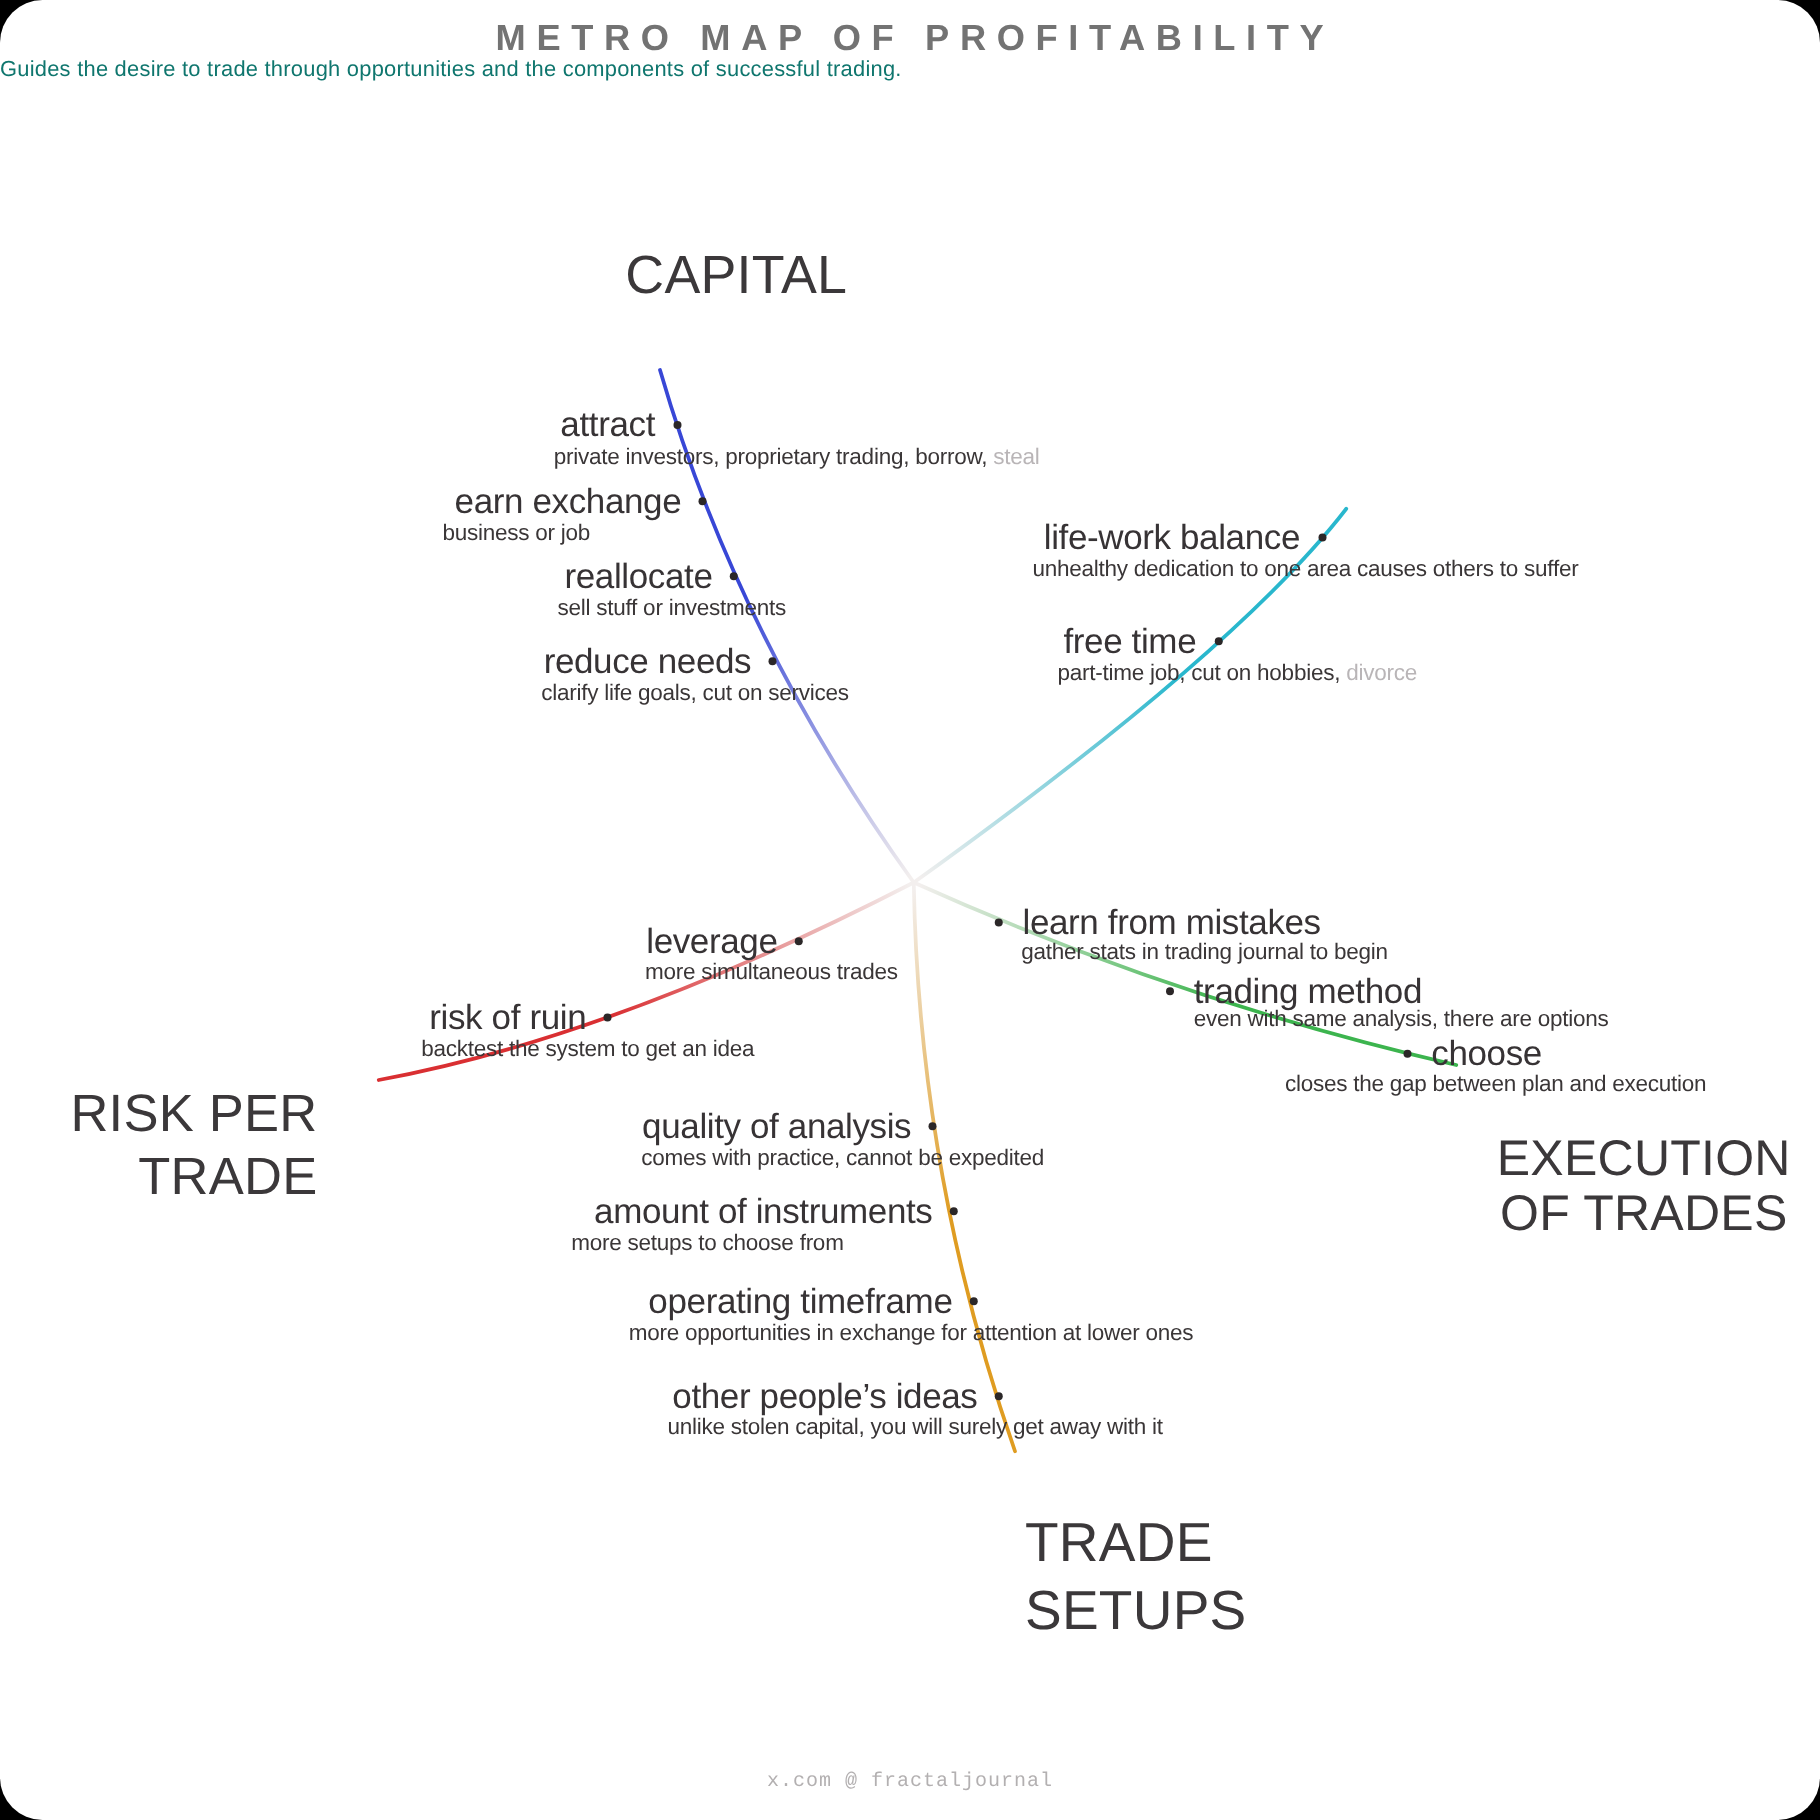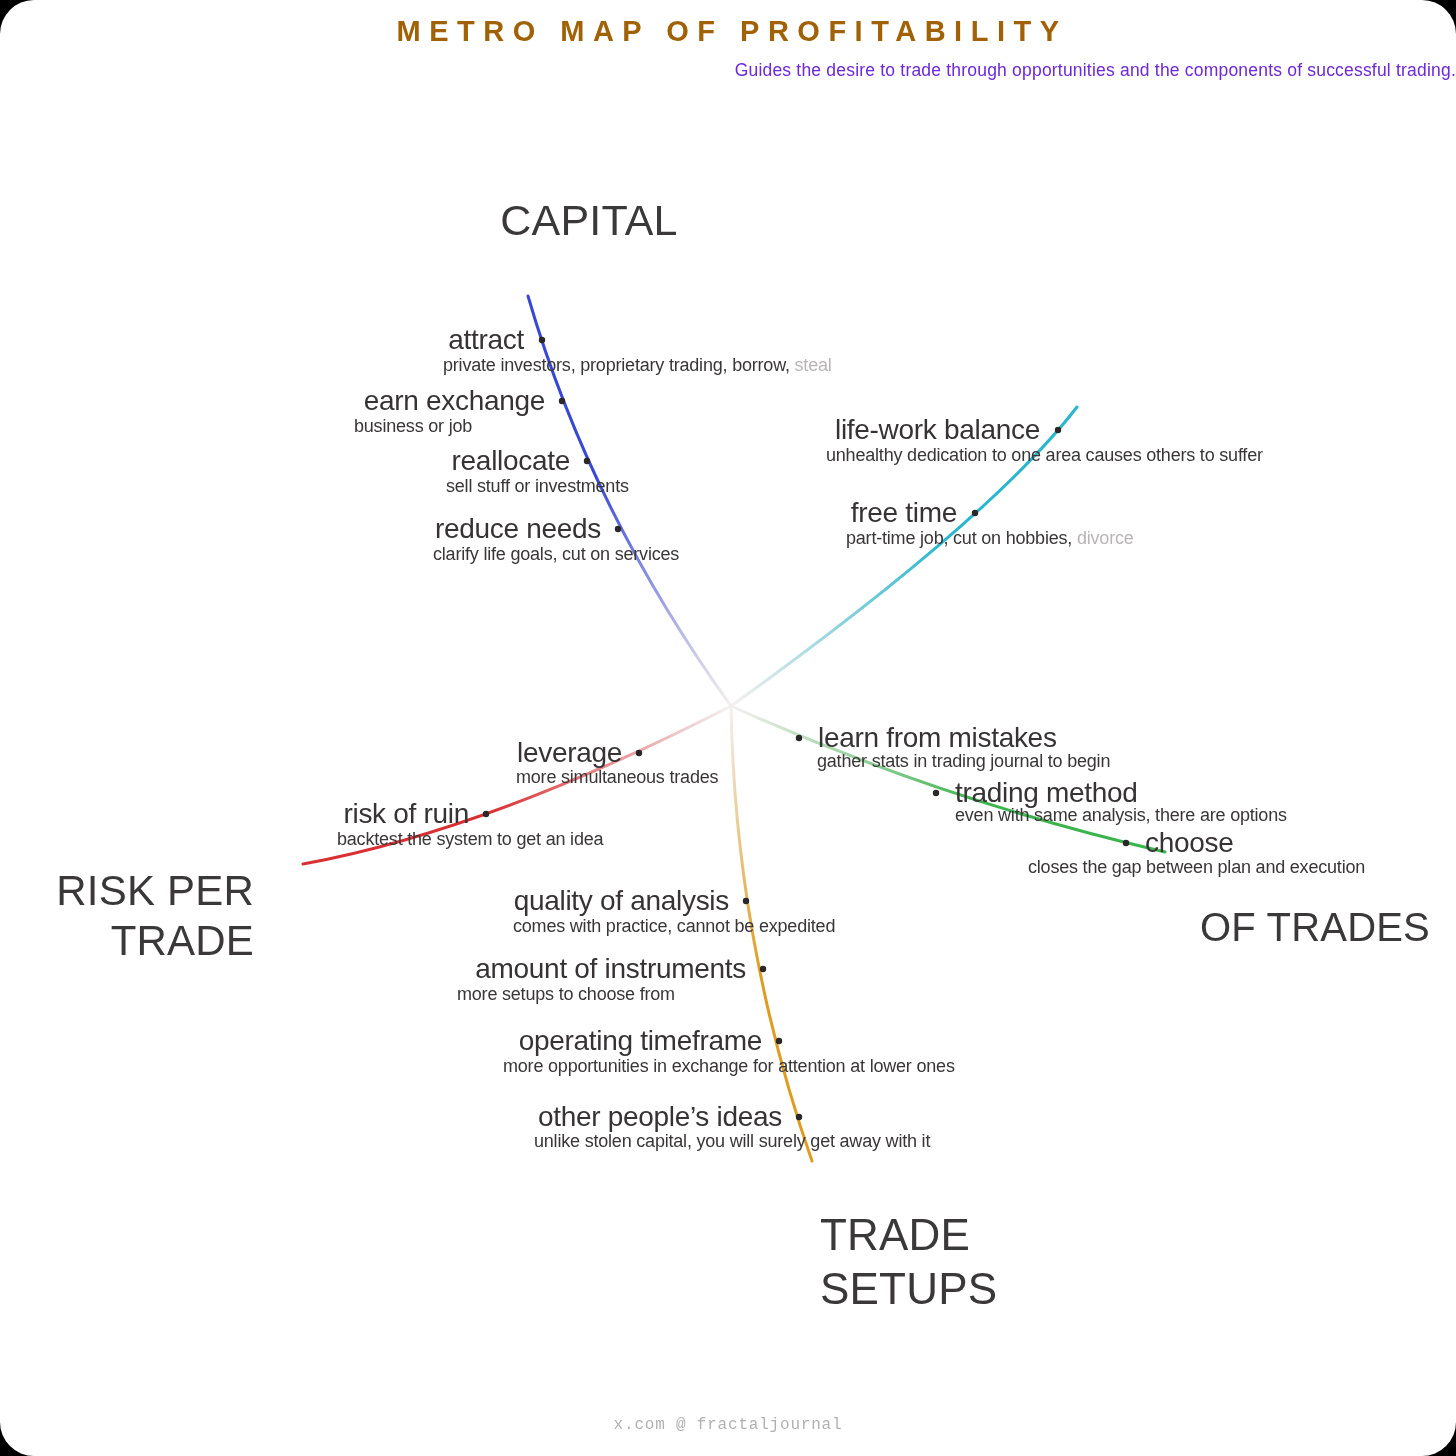--- a/index.html
+++ b/index.html
@@ -4,26 +4,26 @@
 <style>
   html,body{margin:0;padding:0;background:#000;}
   .page{
     position:relative;width:1456px;height:1456px;background:#ffffff;
     border-radius:34px;overflow:hidden;
     font-family:"Liberation Sans",sans-serif;
   }
   .map-svg{position:absolute;left:0;top:0;}
   .title{
     position:absolute;top:15px;left:0;width:100%;text-align:center;
-    font-size:29px;font-weight:600;letter-spacing:8.5px;color:#a16207;
+    font-size:29px;font-weight:600;letter-spacing:8.5px;color:#737373;
     padding-left:8px;box-sizing:border-box;white-space:nowrap;
   }
   .subtitle{
-    position:absolute;top:60px;left:0;width:100%;text-align:right;
-    font-size:17.5px;color:#6d28d9;letter-spacing:0.2px;
+    position:absolute;top:45px;left:0;width:100%;text-align:left;
+    font-size:17.5px;color:#0f766e;letter-spacing:0.2px;
   }
   .footer{
     position:absolute;top:1416px;left:0;width:100%;text-align:center;
     font-size:16px;color:#b3b0b1;letter-spacing:0.8px;font-family:Liberation Mono, monospace;
   }
   .branch-label{
     position:absolute;font-size:40px;font-weight:500;color:#3b383a;
     white-space:nowrap;letter-spacing:0.2px;
   }
   .bl-capital{left:589px;top:196px;transform:translateX(-50%);font-size:43px;}
@@ -104,20 +104,21 @@
   </svg>
 
   <div class="branch-label bl-capital">
     <div>CAPITAL</div>
   </div>
   <div class="branch-label bl-risk">
     <div>RISK PER</div>
     <div>TRADE</div>
   </div>
   <div class="branch-label bl-exec">
+    <div>EXECUTION</div>
     <div>OF TRADES</div>
   </div>
   <div class="branch-label bl-setups">
     <div>TRADE</div>
     <div>SETUPS</div>
   </div>
 
   <div class="st-name" style="right:932px;top:323px">attract</div>
   <div class="st-desc" style="left:443px;top:354px"><span>private investors, proprietary trading, borrow,</span><span class="muted"> steal</span></div>
 

